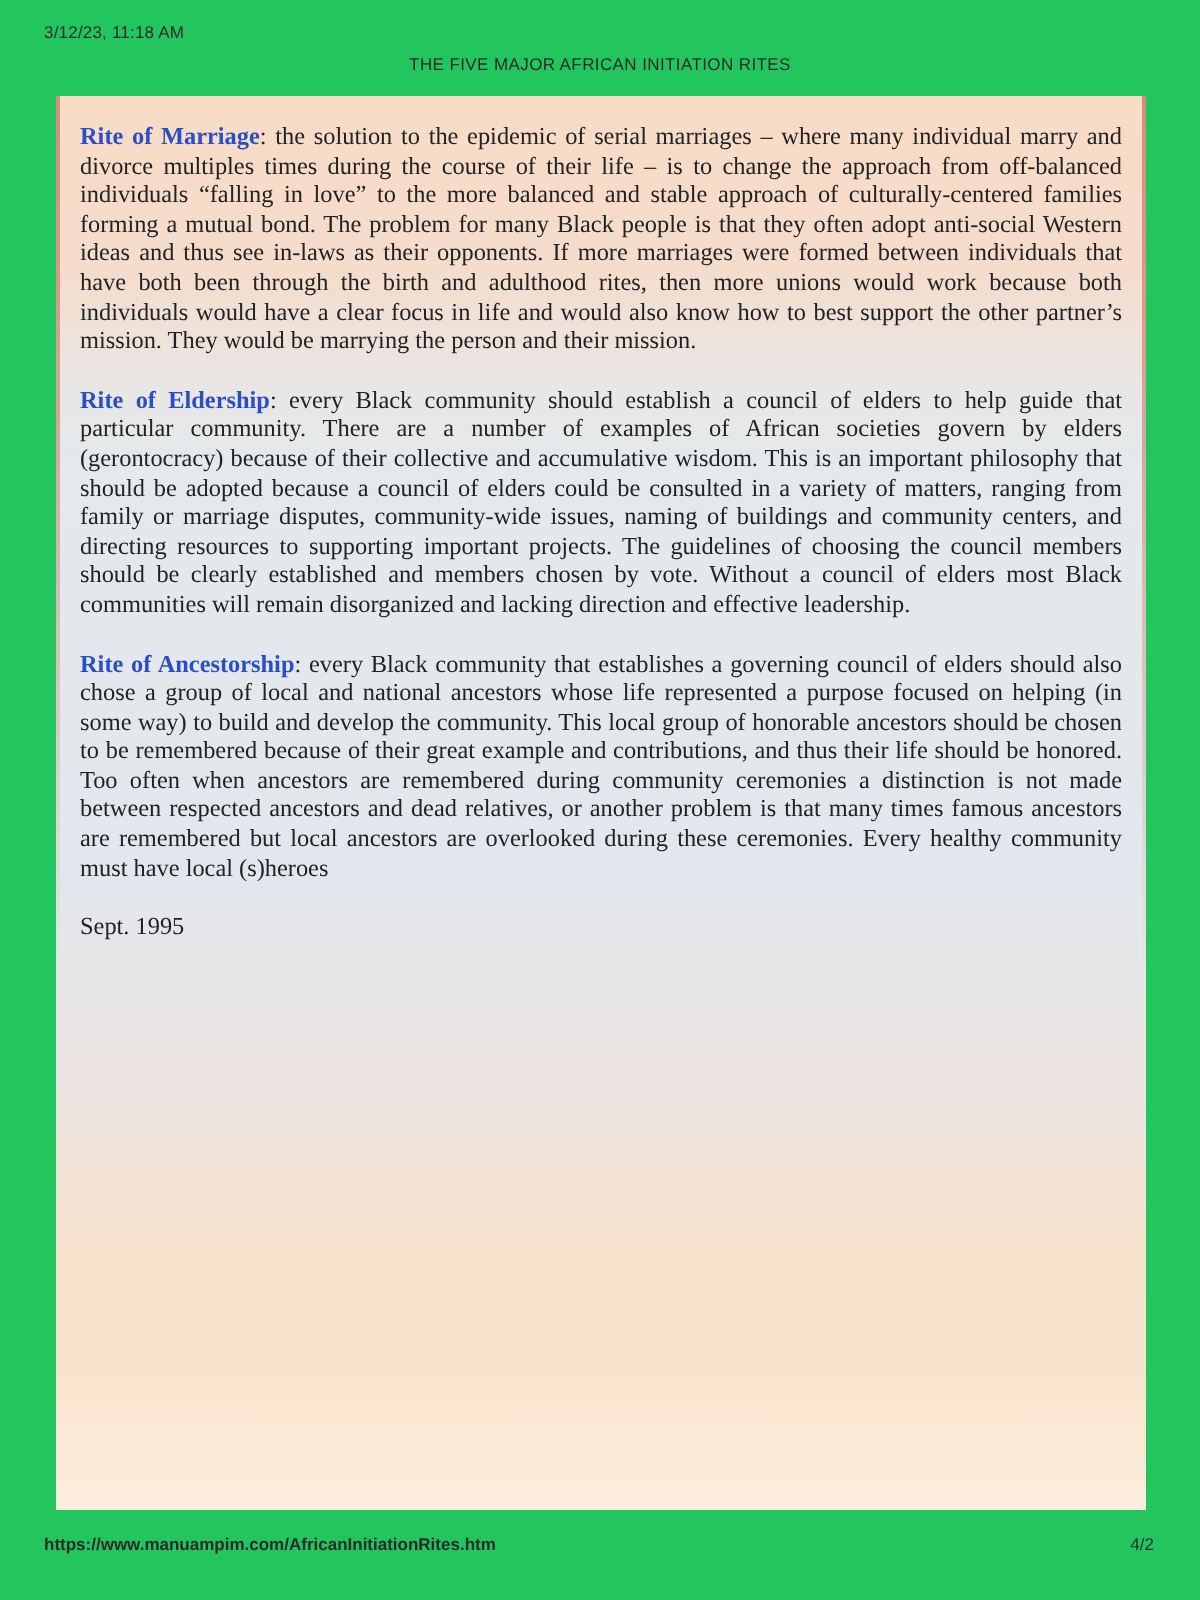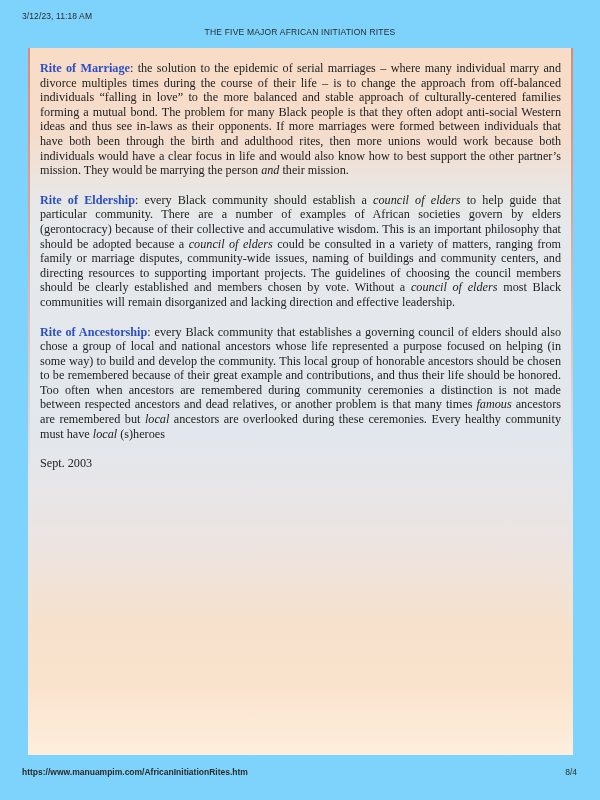--- a/index.html
+++ b/index.html
@@ -8,21 +8,21 @@
     background: #ffffff;
     width: 600px;
     height: 800px;
     overflow: hidden;
     font-family: "Liberation Serif", serif;
   }
   .viewport {
     position: relative;
     width: 600px;
     height: 800px;
-    background: #7dd3fc;
+    background: #22c55e;
   }
   
   .print-header {
     position: absolute;
     top: 0; left: 0; right: 0;
     height: 48px;
   }
   .ph-datetime {
     position: absolute;
     left: 22px;
@@ -113,21 +113,20 @@
     font-size: 12.2px;
     line-height: 14.6px;
     text-align: justify;
     color: #222222;
   }
   .rite-head {
     font-weight: bold;
     color: #2b4ec6;
   }
   .it {
-    font-style: italic;
     margin-top: 28px;
   }
   .date-note {
     margin: 4px 0 0 0;
     font-size: 12.2px;
     line-height: 14.6px;
     color: #222222;
   }
 </style>
 </head>
@@ -139,21 +138,21 @@
     <div class="ph-datetime">3/12/23, 11:18 AM</div>
     <div class="ph-title">THE FIVE MAJOR AFRICAN INITIATION RITES</div>
   </div>
 
   <div class="doc-page">
     <div>
         <p class="rite"><span class="rite-head">Rite of Marriage</span><span>: the solution to the epidemic of serial marriages – where many individual marry and divorce multiples times during the course of their life – is to change the approach from off-balanced individuals “falling in love” to the more balanced and stable approach of culturally-centered families forming a mutual bond.  The problem for many Black people is that they often adopt anti-social Western ideas and thus see in-laws as their opponents.  If more marriages were formed between individuals that have both been through the birth and adulthood rites, then more unions would work because both individuals would have a clear focus in life and would also know how to best support the other partner’s mission.  They would be marrying the person </span><span class="it">and</span><span> their mission.</span></p>
         <p class="rite"><span class="rite-head">Rite of Eldership</span><span>: every Black community should establish a </span><span class="it">council of elders</span><span> to help guide that particular community.  There are a number of examples of African societies govern by elders (gerontocracy) because of their collective and accumulative wisdom.  This is an important philosophy that should be adopted because a </span><span class="it">council of elders</span><span> could be consulted in a variety of  matters, ranging from family or marriage disputes, community-wide issues, naming of buildings and community centers, and directing resources to supporting important projects.  The guidelines of choosing the council members should be clearly established and members chosen by vote.  Without a </span><span class="it">council of elders</span><span> most Black communities will remain disorganized and lacking direction and effective leadership.</span></p>
         <p class="rite"><span class="rite-head">Rite of Ancestorship</span><span>: every Black community that establishes a governing council of elders should also chose a group of local and national ancestors whose life represented a purpose focused on helping (in some way) to build and develop the community.  This local group of honorable ancestors should be chosen to be remembered because of their great example and contributions, and thus their life should be honored.  Too often when ancestors are remembered during community ceremonies a distinction is not made between respected ancestors and dead relatives, or another problem is that many times </span><span class="it">famous</span><span> ancestors are remembered but </span><span class="it">local</span><span> ancestors are overlooked during these ceremonies.  Every healthy community must have </span><span class="it">local</span><span> (s)heroes</span></p>
       </div>
-    <p class="date-note">Sept. 2003</p>
+    <p class="date-note">Sept. 1995</p>
   </div>
 
   <div class="print-footer">
     <div class="pf-url">https://www.manuampim.com/AfricanInitiationRites.htm</div>
-    <div class="pf-page">8/4</div>
+    <div class="pf-page">4/2</div>
   </div>
 
 </div>
 
 </body></html>

